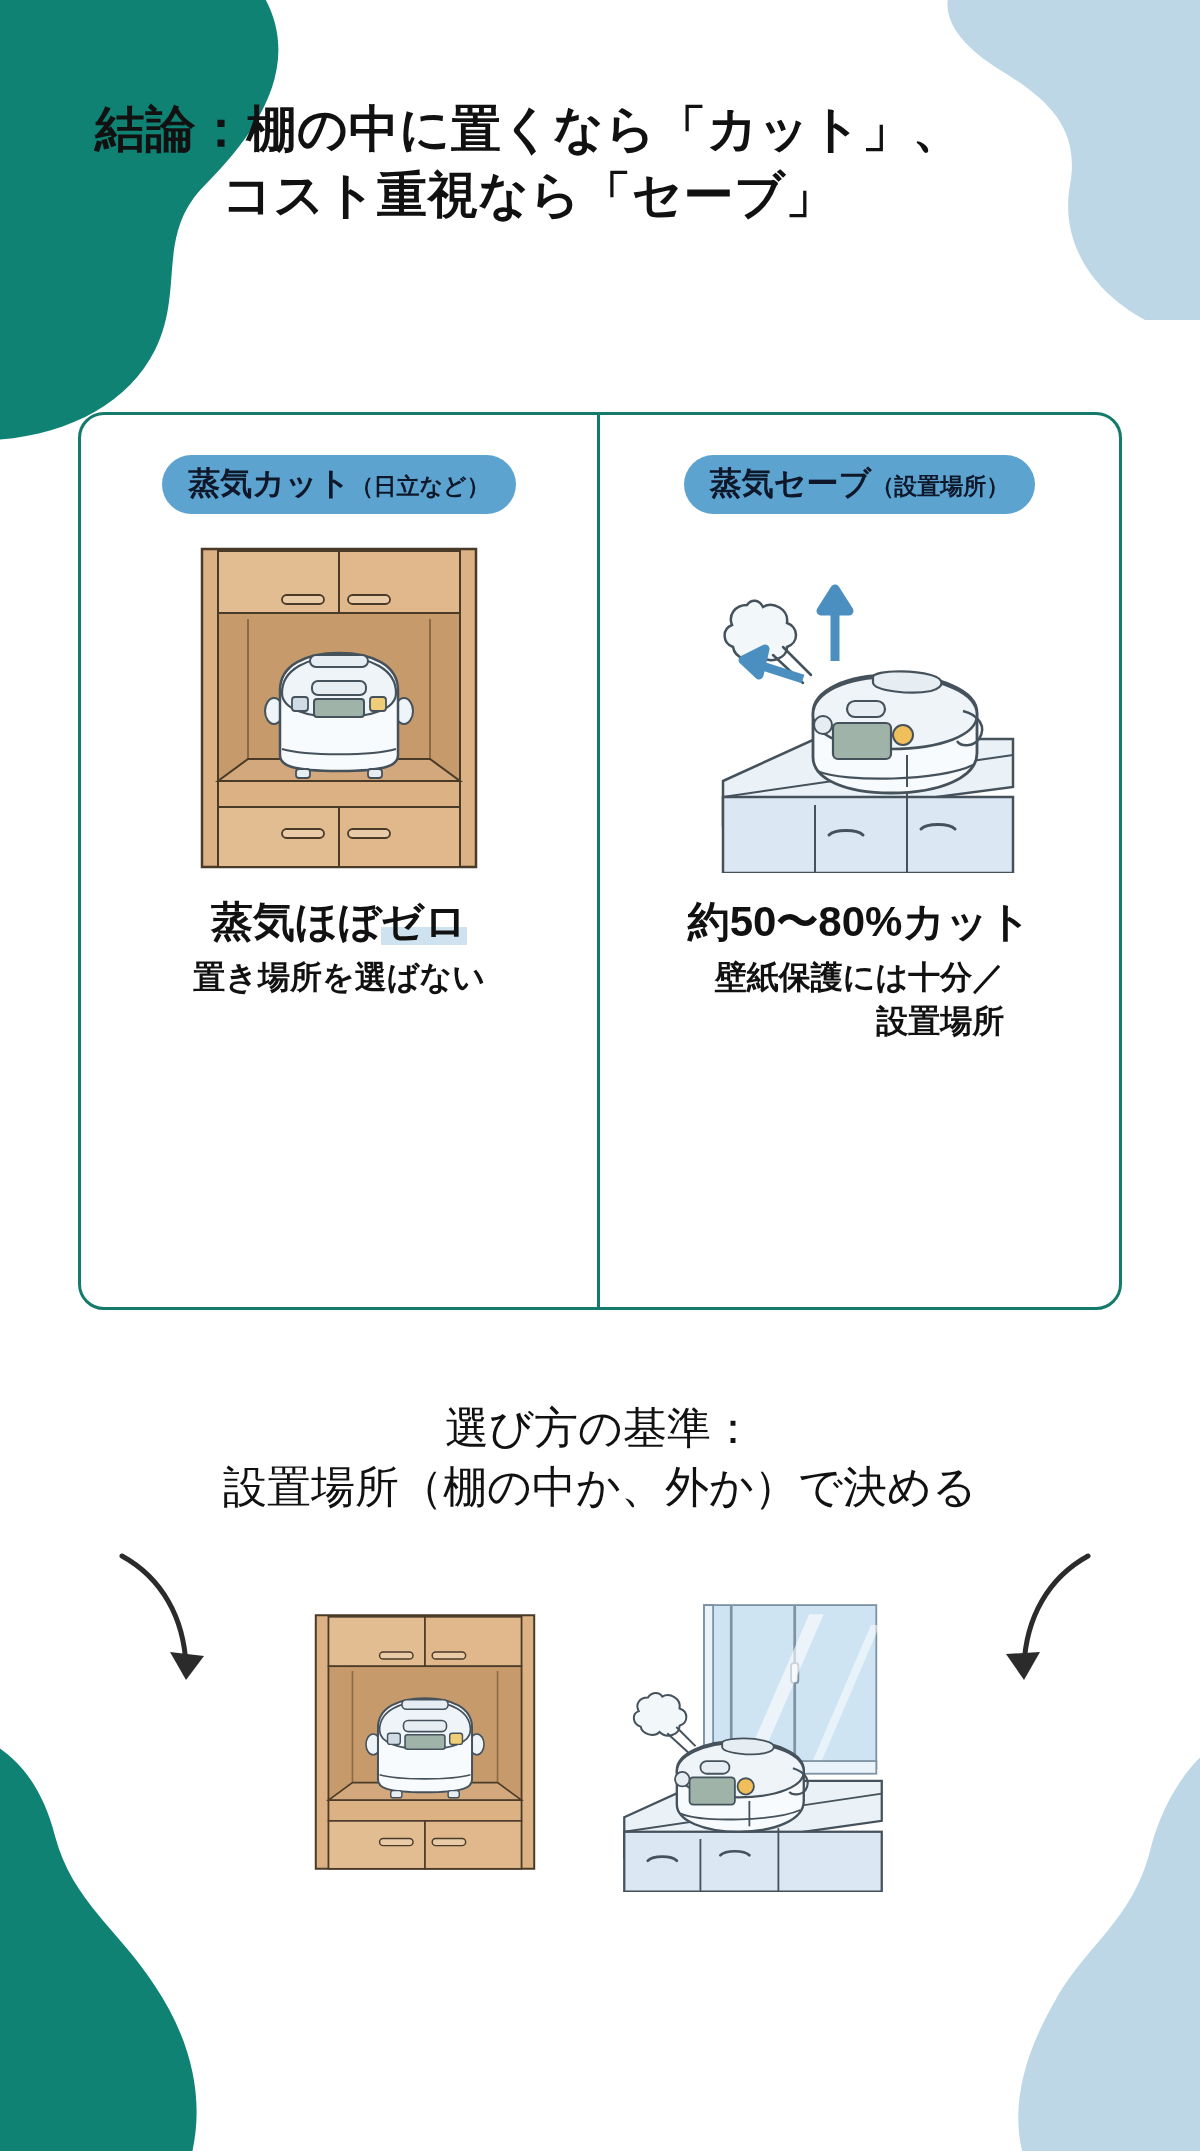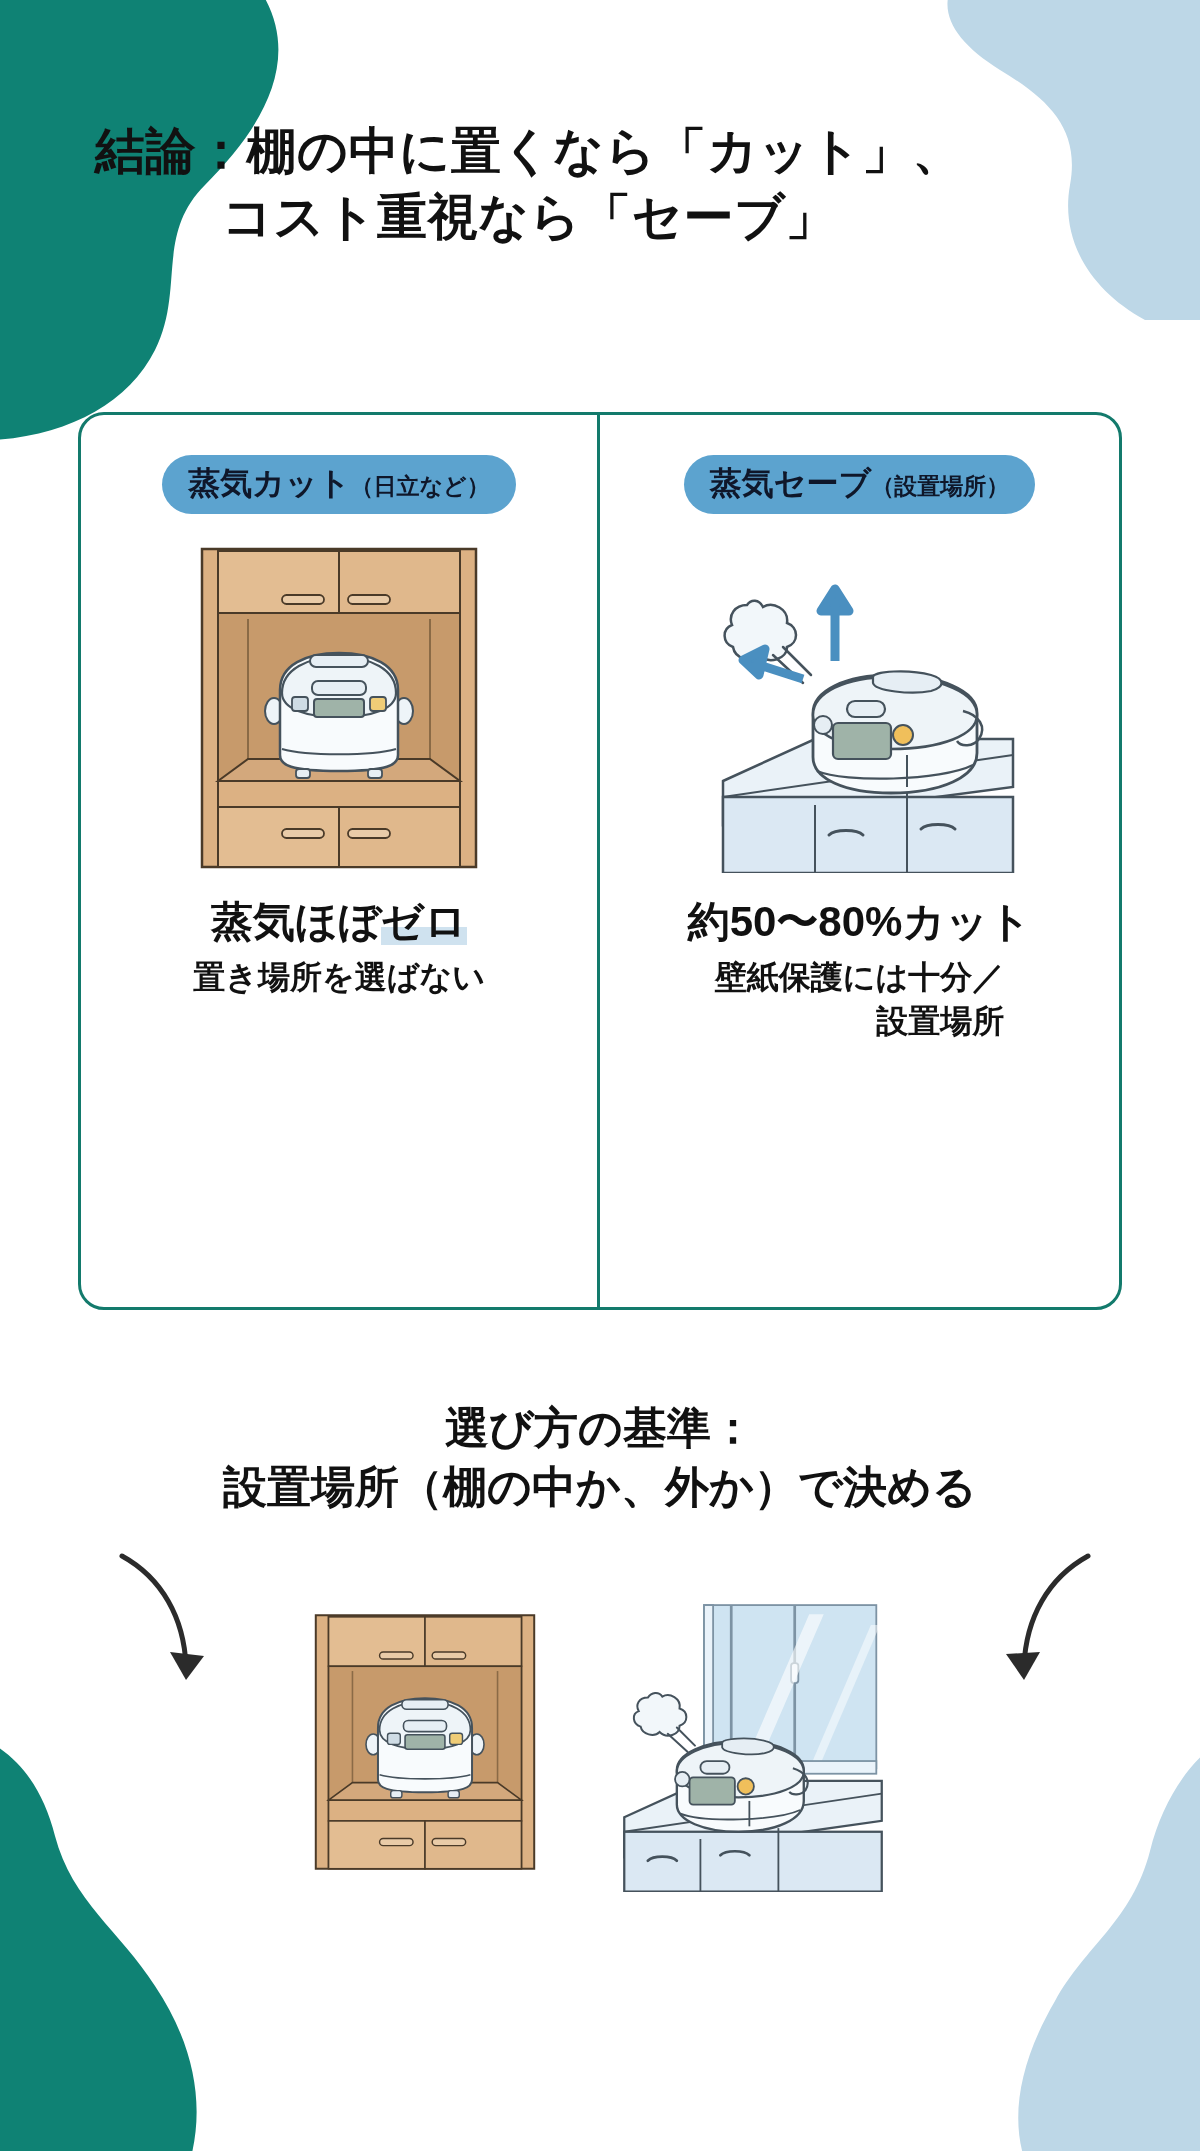--- a/index.html
+++ b/index.html
@@ -22,21 +22,21 @@
     pointer-events: none;
   }
   .blob-tl { top: -10px;  left: -40px; }
   .blob-tr { top: -10px;  right: -30px; }
   .blob-bl { bottom: -10px; left: -40px; }
   .blob-br { bottom: -10px; right: -40px; }
 
   
   .title-block {
     position: absolute;
-    top: 118px;
+    top: 96px;
     left: 0;
     width: 1048px;
     text-align: center;
     padding-left: 10px;
     box-sizing: border-box;
   }
   .title-line {
     font-size: 50px;
     font-weight: 700;
     line-height: 1.32;
@@ -115,21 +115,21 @@
   
   .criteria-block {
     position: absolute;
     top: 1398px;
     left: 0;
     width: 1200px;
     text-align: center;
   }
   .criteria-line {
     font-size: 44px;
-    font-weight: 700;
+    font-weight: 400;
     line-height: 1.35;
     white-space: nowrap;
   }
 
   .bottom-illos {
     position: absolute;
     top: 1592px;
     left: 0;
     width: 1200px;
     display: flex;

